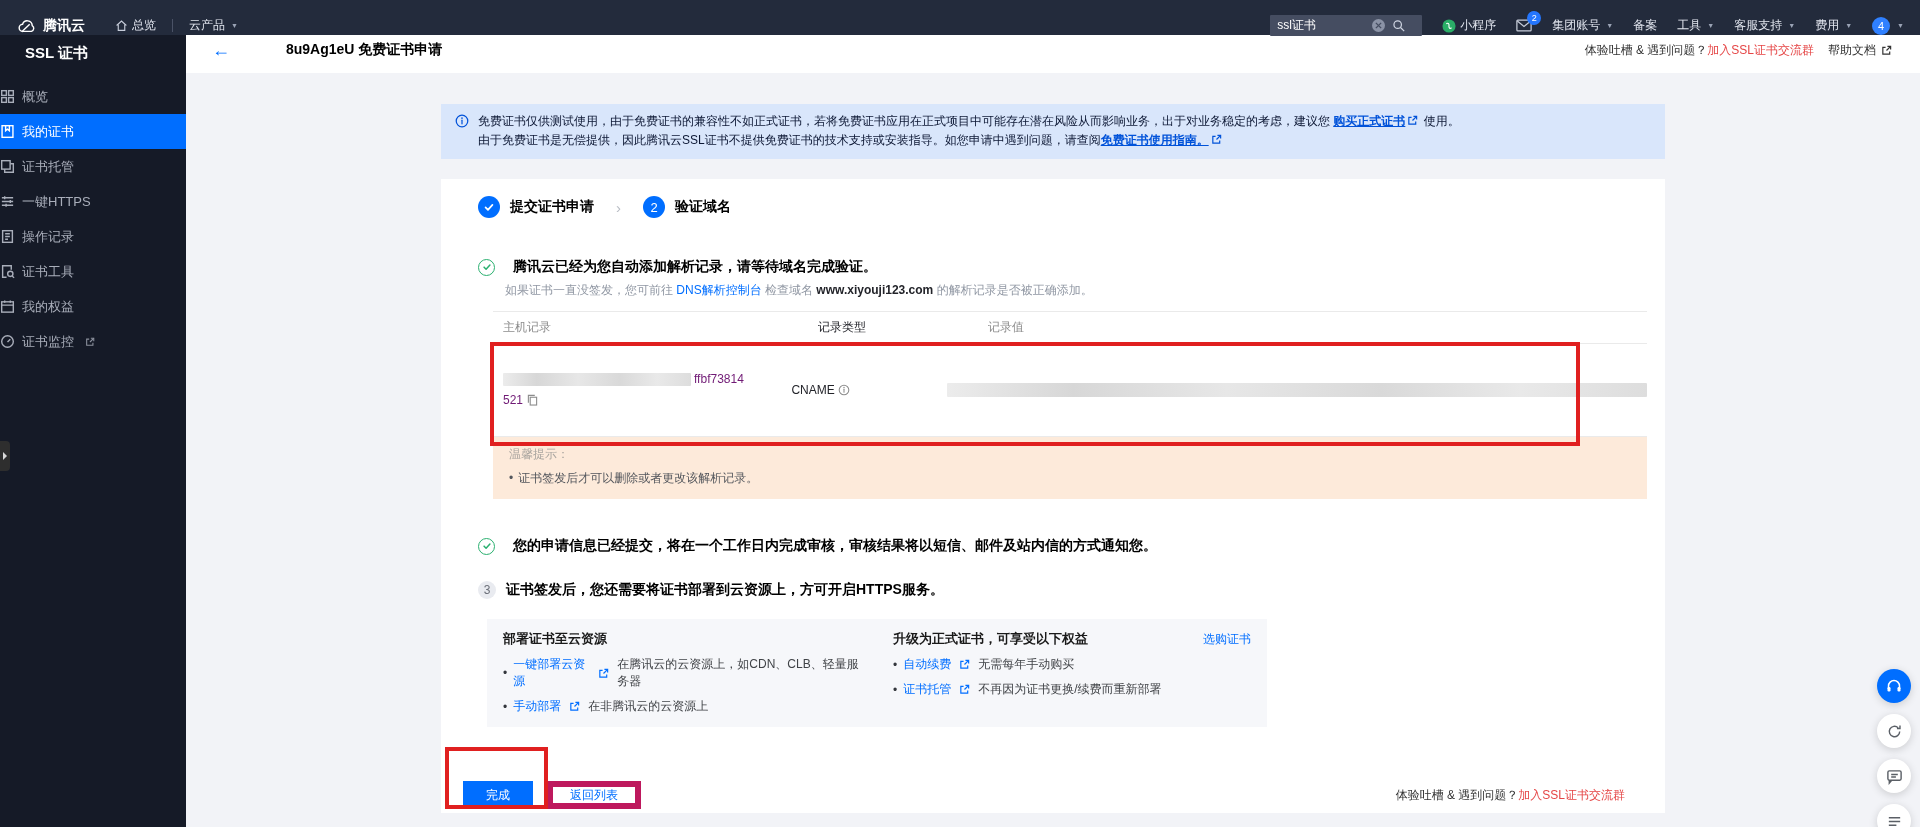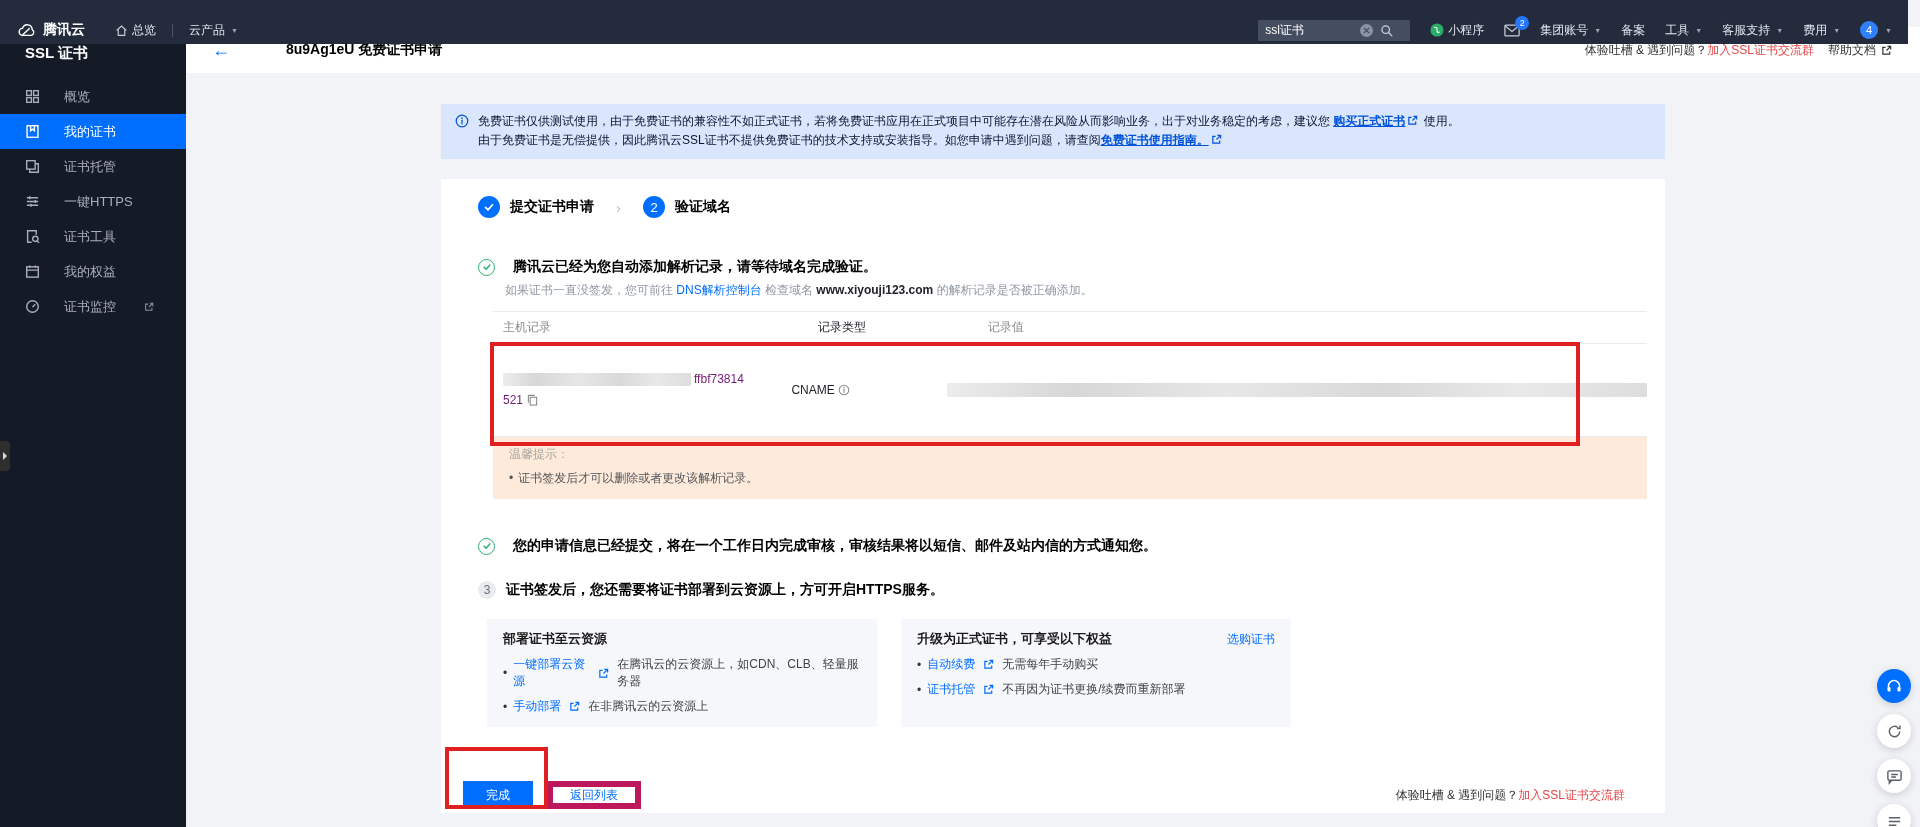--- a/index.html
+++ b/index.html
@@ -1,42 +1,42 @@
 <!DOCTYPE html>
 <html><head>
 <meta charset="utf-8">
 <style>
   * { box-sizing: border-box; margin: 0; padding: 0; }
   html,body { width:1920px; height:827px; overflow:hidden;
     font-family:"Liberation Sans","DejaVu Sans",sans-serif; background:#f2f3f7; color:#1a1a1a; }
   svg { display:block; }
 
   
-  .topbar { position:fixed; top:0; left:0; right:12px; height:44px; background:#232b3c;
+  .topbar { position:fixed; top:0; left:0; right:0; height:35px; background:#232b3c;
     display:flex; align-items:center; color:#dfe3ec; font-size:12px; padding:16px 16px 0 18px; z-index:50; }
   .tb-logo { display:flex; align-items:center; gap:7px; font-size:14px; font-weight:bold; color:#fff; }
   .tb-nav { display:flex; align-items:center; margin-left:30px; }
   .tb-item { display:flex; align-items:center; gap:4px; cursor:pointer; color:#e2e6ef; white-space:nowrap; }
   .tb-divider { width:1px; height:13px; background:#4a5266; margin:0 16px; }
   .caret { font-size:7px; color:#9aa3b5; margin-left:2px; }
   .tb-right { margin-left:auto; display:flex; align-items:center; gap:20px; }
   .tb-search { display:flex; align-items:center; background:#454d61; height:21px; width:152px; padding:0 7px; border-radius:1px; }
   .tb-search input { background:transparent; border:0; outline:0; color:#fff; font-size:12px; width:95px; }
   .clear-ic { width:13px; height:13px; border-radius:50%; background:#8b93a6; display:flex; align-items:center; justify-content:center; margin-right:7px; cursor:pointer; }
   .badge-wrap { position:relative; cursor:pointer; }
   .badge { position:absolute; top:-8px; right:-9px; background:#2476ff; color:#fff; border-radius:8px;
     min-width:14px; height:14px; font-size:9px; display:flex; align-items:center; justify-content:center; padding:0 3px; }
   .avatar { width:18px; height:18px; border-radius:50%; background:#2f80ff; color:#fff; font-size:11px;
     display:flex; align-items:center; justify-content:center; }
   .avatar-wrap { display:flex; align-items:center; gap:5px; cursor:pointer; }
 
   
   .sidebar { position:fixed; top:27px; left:0; bottom:0; width:186px; background:#151a27; color:#a9aeba; z-index:40; }
   .sb-title { color:#fff; font-size:15px; font-weight:bold; padding:17px 0 16px 25px; }
-  .sb-item { height:35px; display:flex; align-items:center; gap:24px; padding-left:25px; font-size:13px; cursor:pointer; }
+  .sb-item { height:35px; display:flex; align-items:center; gap:7px; font-size:13px; cursor:pointer; }
   .sb-item.active { background:#006eff; color:#fff; }
   .sb-icon { width:15px; height:15px; flex:none; }
   .sb-ext { margin-left:4px; opacity:.8; }
 
   
   .page-header { position:fixed; top:27px; left:186px; right:0; height:46px; background:#fff;
     display:flex; align-items:center; padding:0 26px; z-index:30; }
   .back-arrow { color:#006eff; font-size:18px; font-weight:bold; cursor:pointer; line-height:1; }
   .ph-title { font-size:14px; font-weight:bold; color:#000; margin-left:56px; }
   .ph-right { margin-left:auto; font-size:12px; color:#333; display:flex; align-items:center; }
@@ -85,21 +85,21 @@
   .tip-title { font-size:12px; color:#a8a49e; line-height:17px; }
   .tip-item { font-size:12px; color:#53565c; margin-top:7px; }
   .tip-bullet { margin-right:5px; color:#53565c; }
 
   .submitted { margin-top:38px; }
   .step3 { display:flex; align-items:center; gap:10px; margin:26px 0 0 37px; }
   .num3 { width:18px; height:18px; border-radius:50%; background:#e9ebf0; color:#6b6f78; font-size:12px;
     display:flex; align-items:center; justify-content:center; }
   .step3-text { font-size:14px; font-weight:bold; color:#000; }
 
-  .cards-row { display:flex; gap:24px; margin:20px 0 0 46px; }
+  .cards-row { display:flex; margin:20px 0 0 46px; }
   .mini-card { width:390px; background:#f6f7fa; padding:11px 16px 12px; font-size:12px; }
   .mc-head { display:flex; align-items:center; }
   .mc-title { font-weight:bold; color:#1a1a1a; font-size:13px; }
   .mc-action { margin-left:auto; color:#006eff; cursor:pointer; }
   .mc-item { margin-top:8px; display:flex; align-items:center; gap:6px; color:#404347; }
   .mc-link { color:#006eff; cursor:pointer; }
   .mc-bullet { color:#33363c; }
 
   .footer-row { display:flex; align-items:center; margin:54px 0 0 22px; }
   .btn-primary { width:70px; height:28px; background:#006eff; color:#fff; border:0; font-size:12px; cursor:pointer; }
@@ -248,20 +248,29 @@
     <span class="sb-icon">
       <svg viewBox="0 0 16 16" width="15" height="15" fill="none" stroke="currentColor" stroke-width="1.5">
         <path d="M2 4h12M2 8h12M2 12h12"></path>
           <path d="M5 2.5v3M11 6.5v3M6.5 10.5v3"></path>
       </svg>
       </span>
     <span>一键HTTPS</span>
   </div>
 
 
+  <div class="sb-item">
+    <span class="sb-icon">
+      <svg viewBox="0 0 16 16" width="15" height="15" fill="none" stroke="currentColor" stroke-width="1.5">
+        <rect x="2.8" y="1.8" width="10.4" height="12.4"></rect>
+          <path d="M5.5 5h5M5.5 8h5M5.5 11h3"></path>
+      </svg>
+      </span>
+    <span>操作记录</span>
+  </div>
 
   <div class="sb-item">
     <span class="sb-icon">
       <svg viewBox="0 0 16 16" width="15" height="15" fill="none" stroke="currentColor" stroke-width="1.5">
         <path d="M12 6V1.8H2.8v12.4H7"></path>
           <circle cx="11" cy="10.5" r="2.8"></circle>
           <path d="M13 12.8l2 2"></path>
       </svg>
       </span>
     <span>证书工具</span>

